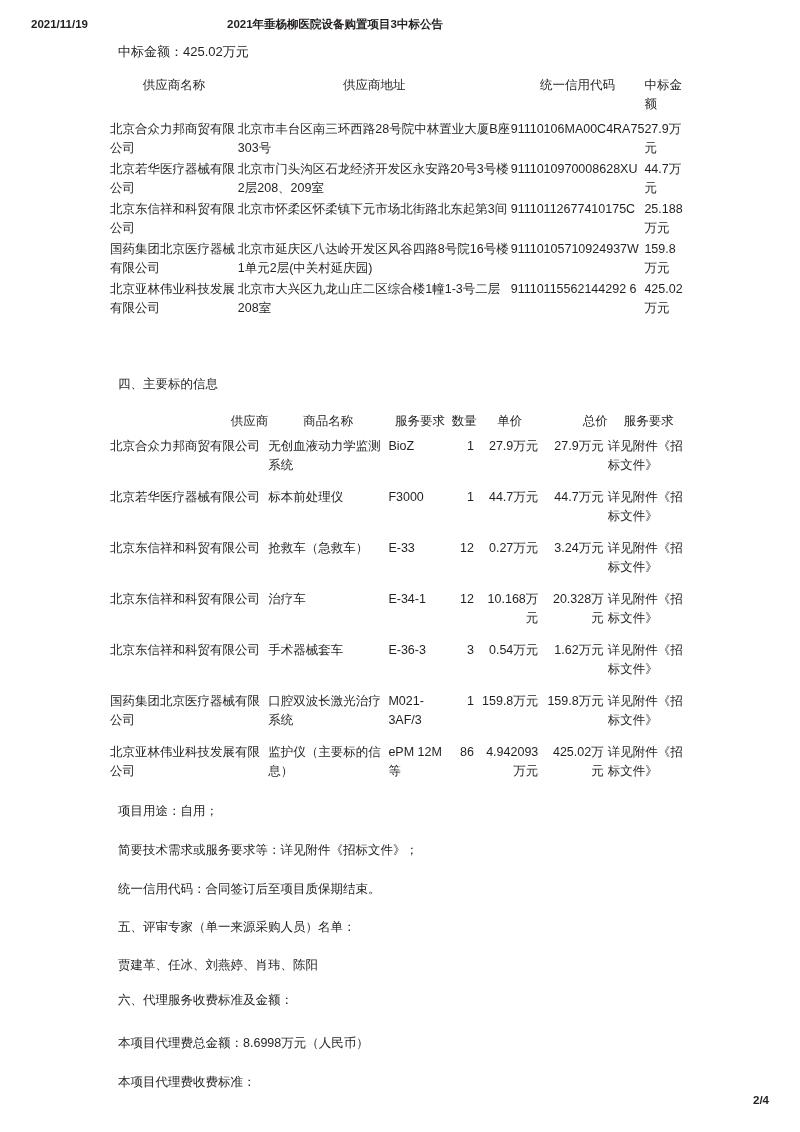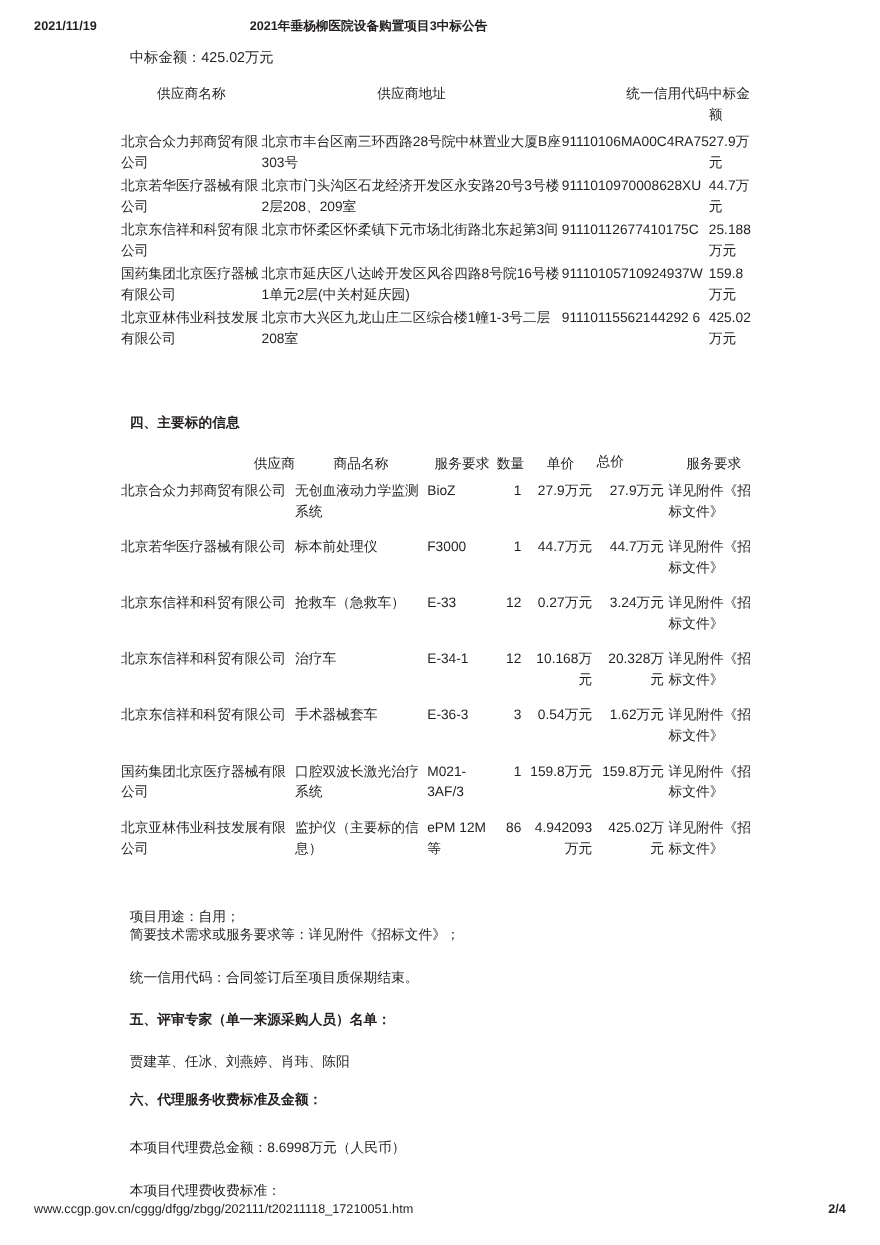--- a/index.html
+++ b/index.html
@@ -118,31 +118,31 @@
     left: 110px;
     top: 76px;
     width: 578px;
   }
   #suppliers-table col.c-name    { width: 136px; }
   #suppliers-table col.c-addr    { width: 290px; }
   #suppliers-table col.c-code    { width: 108px; }
   #suppliers-table col.c-amount  { width: 44px; }
   #suppliers-table th.h-name   { text-align: center; }
   #suppliers-table th.h-addr   { text-align: center; }
-  #suppliers-table th.h-code   { text-align: right; }
+  #suppliers-table th.h-code   { text-align: center; }
   #suppliers-table th.h-amount { text-align: left; }
   #suppliers-table tbody tr td { padding-bottom: 2px; }
   #suppliers-table td.c-code   { white-space: nowrap; }
 
   
   .section-heading {
     position: absolute;
     left: 118px;
     font-size: 12.5px;
-    font-weight: bold;
+    font-weight: normal;
     line-height: 20px;
     white-space: nowrap;
   }
   #heading-4 { top: 374px; }
   #heading-5 { top: 917px; }
   #heading-6 { top: 990px; }
 
   
   #items-table {
     left: 110px;
@@ -154,36 +154,36 @@
   #items-table col.c-model    { width: 60px; }
   #items-table col.c-qty      { width: 24px; }
   #items-table col.c-unit     { width: 62px; }
   #items-table col.c-total    { width: 62px; }
   #items-table col.c-service  { width: 78px; }
   #items-table thead th.h-supplier { text-align: right; }
   #items-table thead th.h-product  { text-align: center; }
   #items-table thead th.h-model    { text-align: center; }
   #items-table thead th.h-qty      { text-align: left; }
   #items-table thead th.h-unit     { text-align: center; }
-  #items-table thead th.h-total    { text-align: left; font-family: Liberation Mono, monospace; }
+  #items-table thead th.h-total    { text-align: right; }
   #items-table thead th.h-service  { text-align: center; }
   #items-table tbody td { padding-bottom: 13px; }
   #items-table td.c-qty   { text-align: right; padding-right: 3px; white-space: nowrap; }
   #items-table td.c-unit  { text-align: right; padding-right: 4px; }
   #items-table td.c-total { text-align: right; padding-right: 4px; }
 
   
   .para {
     position: absolute;
     left: 118px;
     font-size: 12.5px;
     line-height: 20px;
     white-space: nowrap;
   }
-  #para-purpose   { top: 823px; }
+  #para-purpose   { top: 801px; }
   #para-tech      { top: 840px; }
   #para-contract  { top: 879px; }
   #para-experts   { top: 955px; }
   #para-fee-total { top: 1033px; }
   #para-fee-std   { top: 1072px; }
 </style>
 </head>
 <body>
 
 <div class="page">
@@ -343,17 +343,16 @@
     <div class="section-heading" id="heading-5">五、评审专家（单一来源采购人员）名单：</div>
     <div class="para" id="para-experts">贾建革、任冰、刘燕婷、肖玮、陈阳</div>
 
     <div class="section-heading" id="heading-6">六、代理服务收费标准及金额：</div>
     <div class="para" id="para-fee-total">本项目代理费总金额：8.6998万元（人民币）</div>
     <div class="para" id="para-fee-std">本项目代理费收费标准：</div>
 
   </div>
 
   <div class="print-footer">
-    <span class="url">www.ccgp.gov.cn/cggg/dfgg/zbgg/202111/t20211118_17210051.htm</span>
     <span class="pageno">2/4</span>
   </div>
 
 </div>
 
 </body></html>

